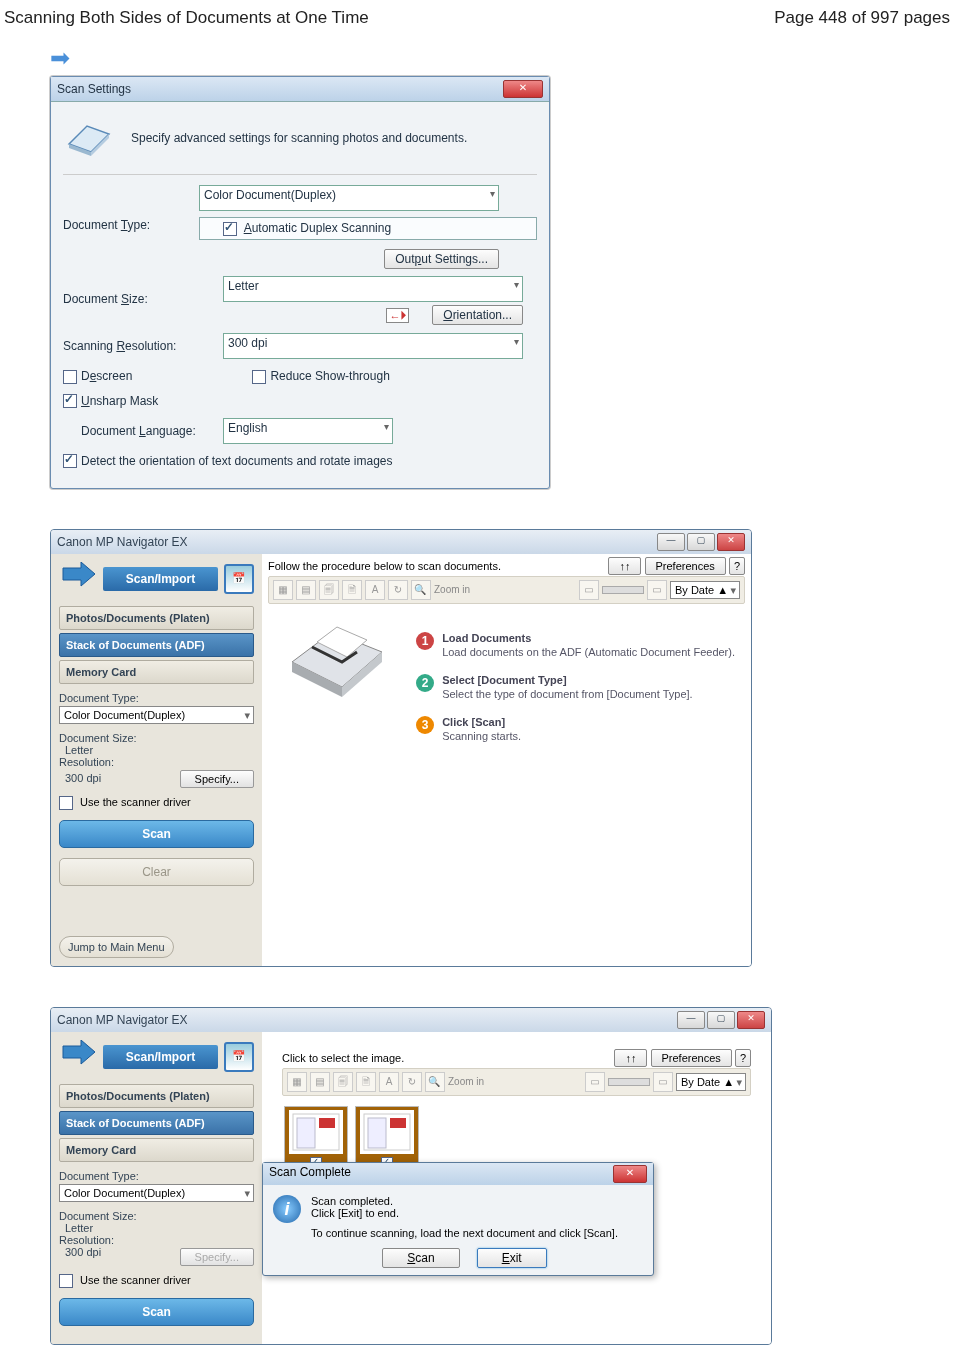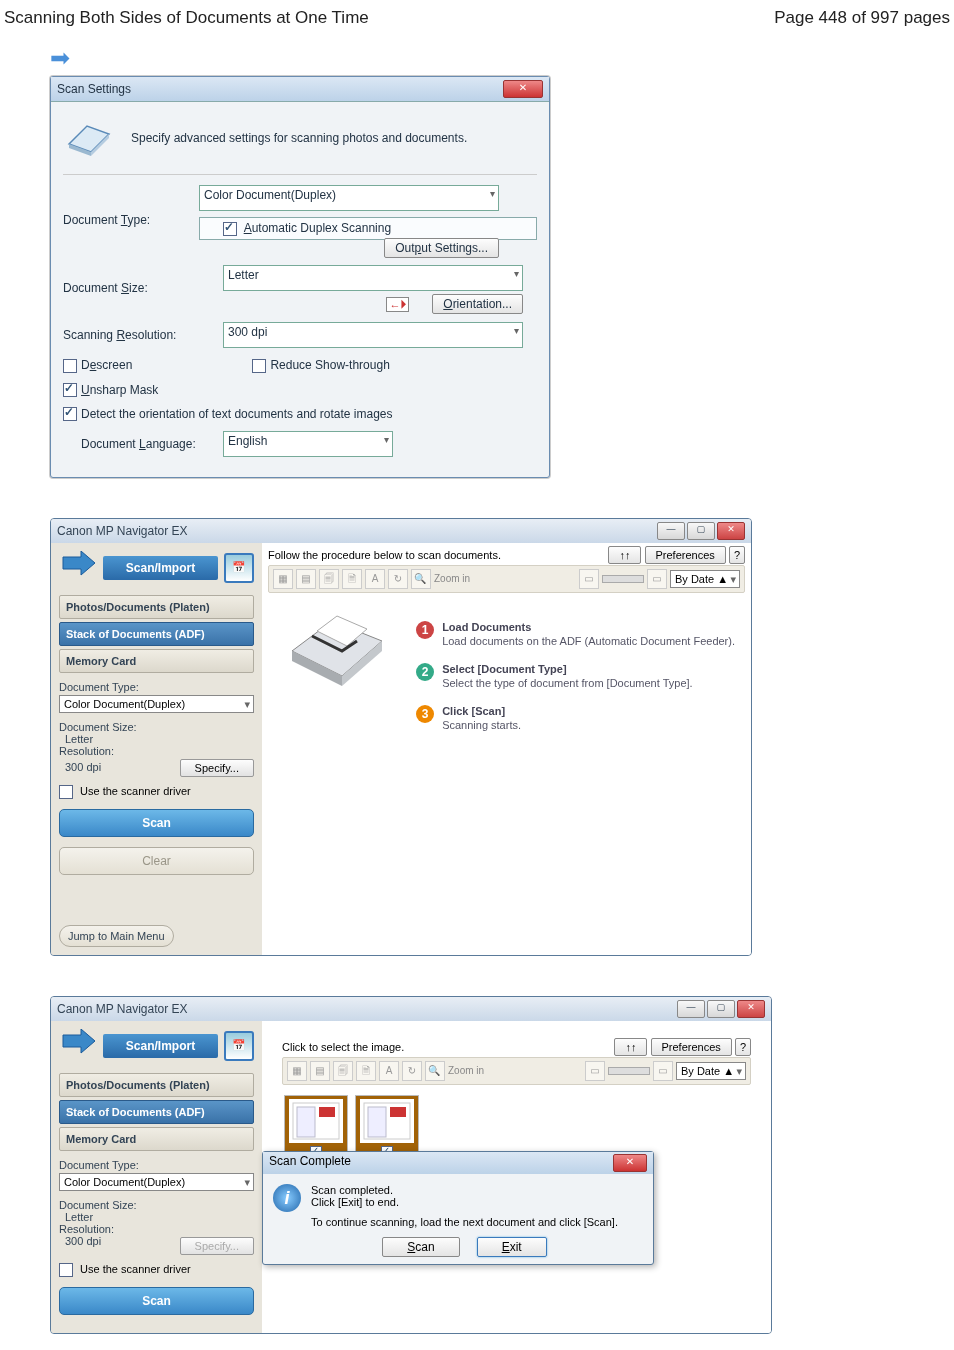--- a/index.html
+++ b/index.html
@@ -101,21 +101,21 @@
     </div>
 
     <div class="row">
       <span class="lbl"><span>Document <span class="u">T</span>ype:</span></span>
       <div style="flex:1">
         <div class="combo" style="width:290px">Color Document(Duplex)</div>
         <div style="margin-top:6px;border:1px solid #8aa;padding:3px 23px;width:290px;background:#fafcfe">
           <span class="cbx checked"></span>
           <span><span class="u">A</span>utomatic Duplex Scanning</span>
         </div>
-        <div style="text-align:right;width:300px;margin-top:1px">
+        <div style="text-align:right;width:300px;margin-top:12px">
           <span class="btn">Out<span class="u">p</span>ut Settings...</span>
         </div>
       </div>
     </div>
 
     <div class="row">
       <span class="lbl">Document <span class="u">S</span>ize:</span>
       <div style="flex:1">
         <div class="combo" style="width:290px">Letter</div>
         <div style="text-align:right;width:300px;margin-top:6px">
@@ -131,28 +131,28 @@
     </div>
 
     <div class="row" style="gap:120px">
       <span><span class="cbx"></span><span>D<span class="u">e</span>screen</span></span>
       <span><span class="cbx"></span><span>Reduce Show-through</span></span>
     </div>
     <div class="row">
         <span class="cbx checked"></span>
         <span><span class="u">U</span>nsharp Mask</span>
       </div>
-    <div class="row">
-        <span class="cbx checked"></span>
-        <span>Detect the orientation of text documents and rotate images</span>
-      </div>
     <div class="row" style="margin-left:18px">
       <span class="lbl" style="width:142px">Document <span class="u">L</span>anguage:</span>
       <div class="combo" style="width:160px">English</div>
     </div>
+    <div class="row">
+        <span class="cbx checked"></span>
+        <span>Detect the orientation of text documents and rotate images</span>
+      </div>
 
   </div>
 </div>
 
 <div class="navwin nav1">
   <div class="win-title">
     <span>Canon MP Navigator EX</span>
     <div class="win-ctrls">
       <span class="win-btn">—</span>
       <span class="win-btn">▢</span>

